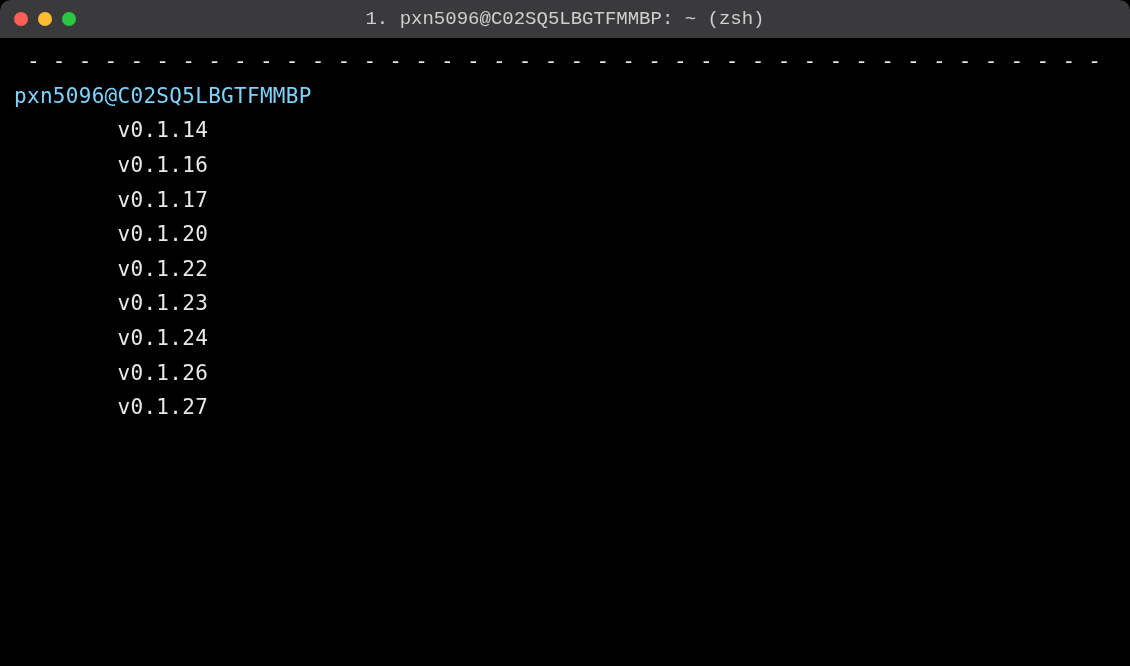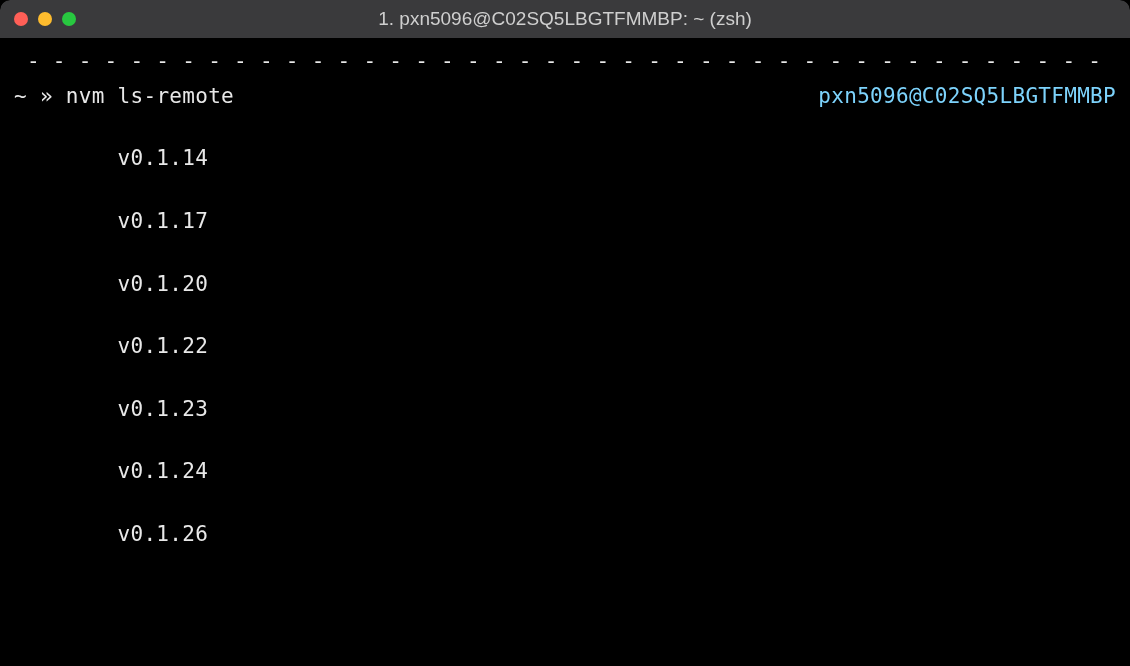--- a/index.html
+++ b/index.html
@@ -39,21 +39,21 @@
     }
     .traffic-close { background: #ff5f57; }
     .traffic-min { background: #febc2e; }
     .traffic-max { background: #28c840; }
     .title-text {
       position: absolute;
       left: 50%;
       transform: translateX(-50%);
       color: #cfcfcf;
       font-size: 19px;
-      font-family: Liberation Sans, sans-serif;
+      font-family: Liberation Mono, monospace;
     }
     .terminal-body {
       padding: 6px 14px 10px 14px;
       line-height: 1.65;
       font-size: 21px;
       letter-spacing: 0.3px;
     }
     .divider {
       color: #e8e8e8;
       white-space: pre;
@@ -66,46 +66,46 @@
     }
     .prompt-left {
       white-space: pre;
     }
     .prompt-right {
       white-space: pre;
       color: #7dd3fc;
     }
     .output-line {
       white-space: pre;
-      margin-top: 28px;
     }
     #output-container .output-line {
       padding-left: 0;
     }
   </style>
 </head>
 <body>
 
 <div class="titlebar">
   <div class="traffic-lights">
     <div class="traffic-light traffic-close"></div>
     <div class="traffic-light traffic-min"></div>
     <div class="traffic-light traffic-max"></div>
   </div>
   <div class="title-text">1. pxn5096@C02SQ5LBGTFMMBP: ~ (zsh)</div>
 </div>
 
 <div class="terminal-body">
   <div class="divider"> - - - - - - - - - - - - - - - - - - - - - - - - - - - - - - - - - - - - - - - - - - - - - - -</div>
   <div class="prompt-line">
-    <span class="prompt-left"><span>~ » </span><span>nvm ls-remote</span></span>
     <span class="prompt-right">pxn5096@C02SQ5LBGTFMMBP</span>
   </div>
   <div id="output-container">
       <div class="output-line">        v0.1.14</div>
+      <div class="output-line">        v0.1.16</div>
       <div class="output-line">        v0.1.17</div>
       <div class="output-line">        v0.1.20</div>
       <div class="output-line">        v0.1.22</div>
       <div class="output-line">        v0.1.23</div>
       <div class="output-line">        v0.1.24</div>
       <div class="output-line">        v0.1.26</div>
+      <div class="output-line">        v0.1.27</div>
     </div>
 </div>
 
 </body></html>

